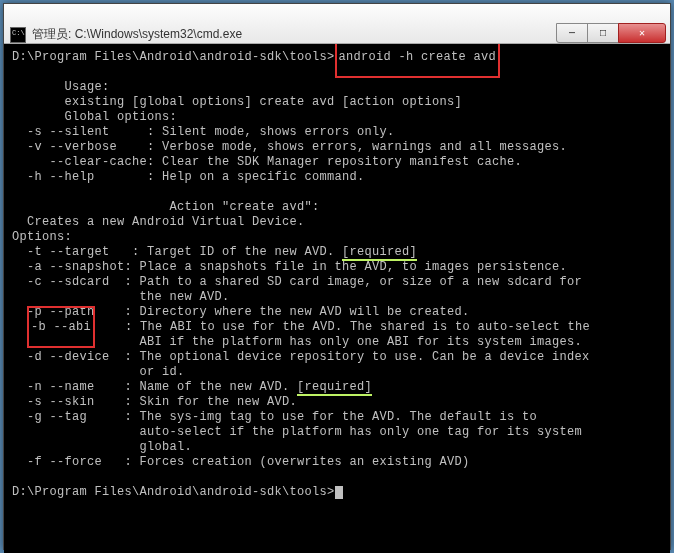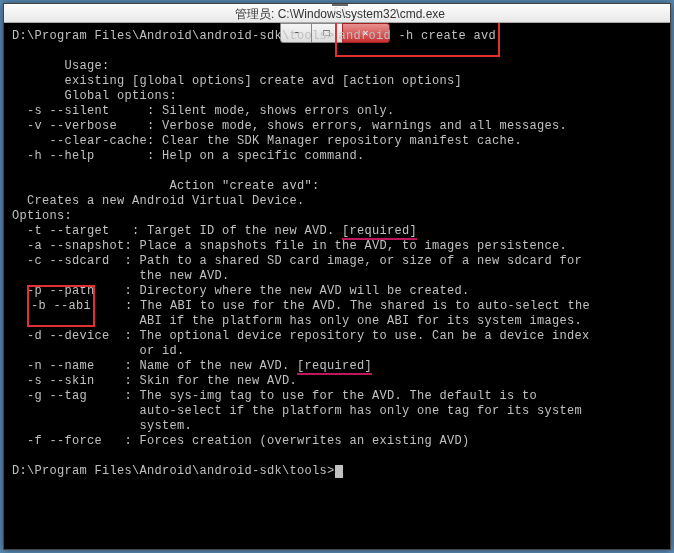--- a/index.html
+++ b/index.html
@@ -1,28 +1,28 @@
 <!DOCTYPE html>
 <html><head>
 <meta charset="utf-8">
 <style>
 * { margin: 0; padding: 0; box-sizing: border-box; }
 body { width: 674px; height: 553px; background: #5a8bb5; font-family: "Consolas", "Courier New", monospace; overflow: hidden; }
 .window { width: 668px; height: 547px; margin: 3px; background: #000; border: 1px solid #444; box-shadow: 0 0 8px rgba(0,0,0,0.5); }
-.titlebar { height: 19px; background: linear-gradient(#fdfdfd, #e8e8e8); display: flex; align-items: center; border-bottom: 1px solid #aaa; flex-direction: column; }
+.titlebar { height: 40px; background: linear-gradient(#fdfdfd, #e8e8e8); display: flex; align-items: flex-end; border-bottom: 1px solid #aaa; }
 .titlebar-icon { width: 16px; height: 16px; margin-left: 6px; background: #000; border: 1px solid #666; position: relative; }
 .titlebar-icon::after { content: "C:\\"; position: absolute; top: 1px; left: 1px; font-size: 7px; color: #ccc; }
 .titlebar-text { margin-left: 6px; font-size: 12px; color: #333; font-family: "Segoe UI", sans-serif; flex: 1; }
 .win-btns { display: flex; height: 20px; margin-right: 4px; }
 .win-btn { width: 32px; height: 20px; display: flex; align-items: center; justify-content: center; font-size: 10px; border: 1px solid #888; margin-left: -1px; background: linear-gradient(#f5f5f5, #ddd); cursor: pointer; }
 .win-btn.close { width: 48px; background: linear-gradient(#e89090, #c93030); color: #fff; border-color: #a02020; border-radius: 0 3px 3px 0; }
 .win-btn.min { border-radius: 0 0 0 3px; }
 .terminal { padding: 6px 8px; color: #c0c0c0; font-size: 12px; line-height: 15px; white-space: pre; background: #000; height: calc(100% - 28px); overflow: hidden; letter-spacing: 0.3px; }
 .hl-red { border: 2px solid #e03030; padding: 12px 2px; }
-.ul-red { border-bottom: 2px solid #be185d; }
+.ul-red { border-bottom: 2px solid #bef264; }
 .cursor { display: inline-block; width: 8px; height: 13px; background: #c0c0c0; vertical-align: text-bottom; }
 </style>
 </head>
 <body>
 
 <div class="window">
   <div class="titlebar">
     <div class="titlebar-icon"></div>
     <div class="titlebar-text">管理员: C:\Windows\system32\cmd.exe</div>
     <div class="win-btns">
@@ -50,17 +50,17 @@
 <span>                 the new AVD.</span>
 <span>  -p --path    : Directory where the new AVD will be created.</span>
   <span class="hl-red">-b --abi</span><span>    : The ABI to use for the AVD. The shared is to auto-select the</span>
 <span>                 ABI if the platform has only one ABI for its system images.</span>
 <span>  -d --device  : The optional device repository to use. Can be a device index</span>
 <span>                 or id.</span>
 <span>  -n --name    : Name of the new AVD. </span><span class="ul-red">[required]</span>
 <span>  -s --skin    : Skin for the new AVD.</span>
 <span>  -g --tag     : The sys-img tag to use for the AVD. The default is to</span>
 <span>                 auto-select if the platform has only one tag for its system</span>
-<span>                 system.</span>
+<span>                 global.</span>
 <span>  -f --force   : Forces creation (overwrites an existing AVD)</span>
 
 <span>D:\Program Files\Android\android-sdk\tools&gt;</span><span class="cursor"></span></div>
 </div>
 
 </body></html>

